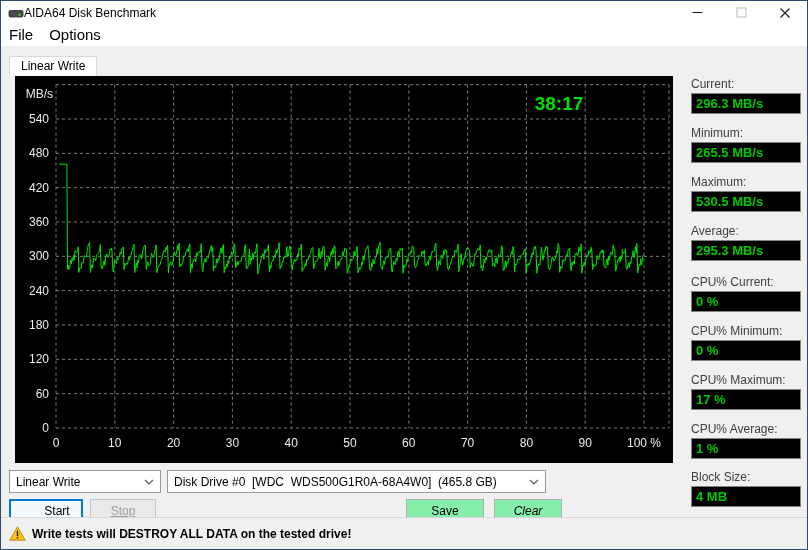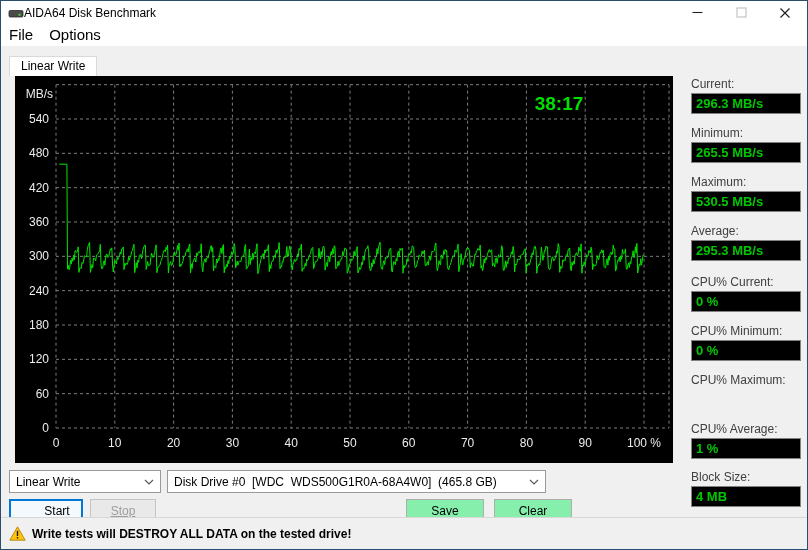--- a/index.html
+++ b/index.html
@@ -47,21 +47,21 @@
   .combo-drive { left: 166px; width: 379px; }
   
   .btn {
     position: absolute; top: 498px; height: 23px; font-size: 12px; color: #000;
     background: #86efac; border: 1px solid #adadad; cursor: pointer;
     font-family: "Liberation Sans", sans-serif;
   }
   .btn-start { left: 8px; width: 74px; border: 2px solid #0078d7; background: #f4f9fd; padding-left: 22px; }
   .btn-stop { left: 89px; width: 66px; color: #9d9d9d; border-color: #c5c5c5; background: #e9e9e9; text-decoration: underline; }
   .btn-save { left: 405px; width: 78px; }
-  .btn-clear { left: 493px; width: 78px; }
+  .btn-clear { left: 493px; width: 68px; font-style: italic; }
   
   .statusbar {
     position: absolute; left: 0; right: 0; bottom: 0; height: 32px;
     background: #f0f0f0; border-top: 1px solid #d7d7d7;
     display: flex; align-items: center; padding-left: 8px;
   }
   .status-text { margin-left: 6px; font-size: 12px; font-weight: bold; color: #000; }
 </style>
 </head>
 <body>
@@ -173,20 +173,21 @@
   <div class="stat s4">
     <span class="stat-label">CPU% Current:</span>
     <span class="stat-value">0 %</span>
   </div>
   <div class="stat s5">
     <span class="stat-label">CPU% Minimum:</span>
     <span class="stat-value">0 %</span>
   </div>
   <div class="stat s6">
     <span class="stat-label">CPU% Maximum:</span>
+    <span class="stat-value">17 %</span>
   </div>
   <div class="stat s7">
     <span class="stat-label">CPU% Average:</span>
     <span class="stat-value">1 %</span>
   </div>
   <div class="stat s8">
     <span class="stat-label">Block Size:</span>
     <span class="stat-value">4 MB</span>
   </div>
 

